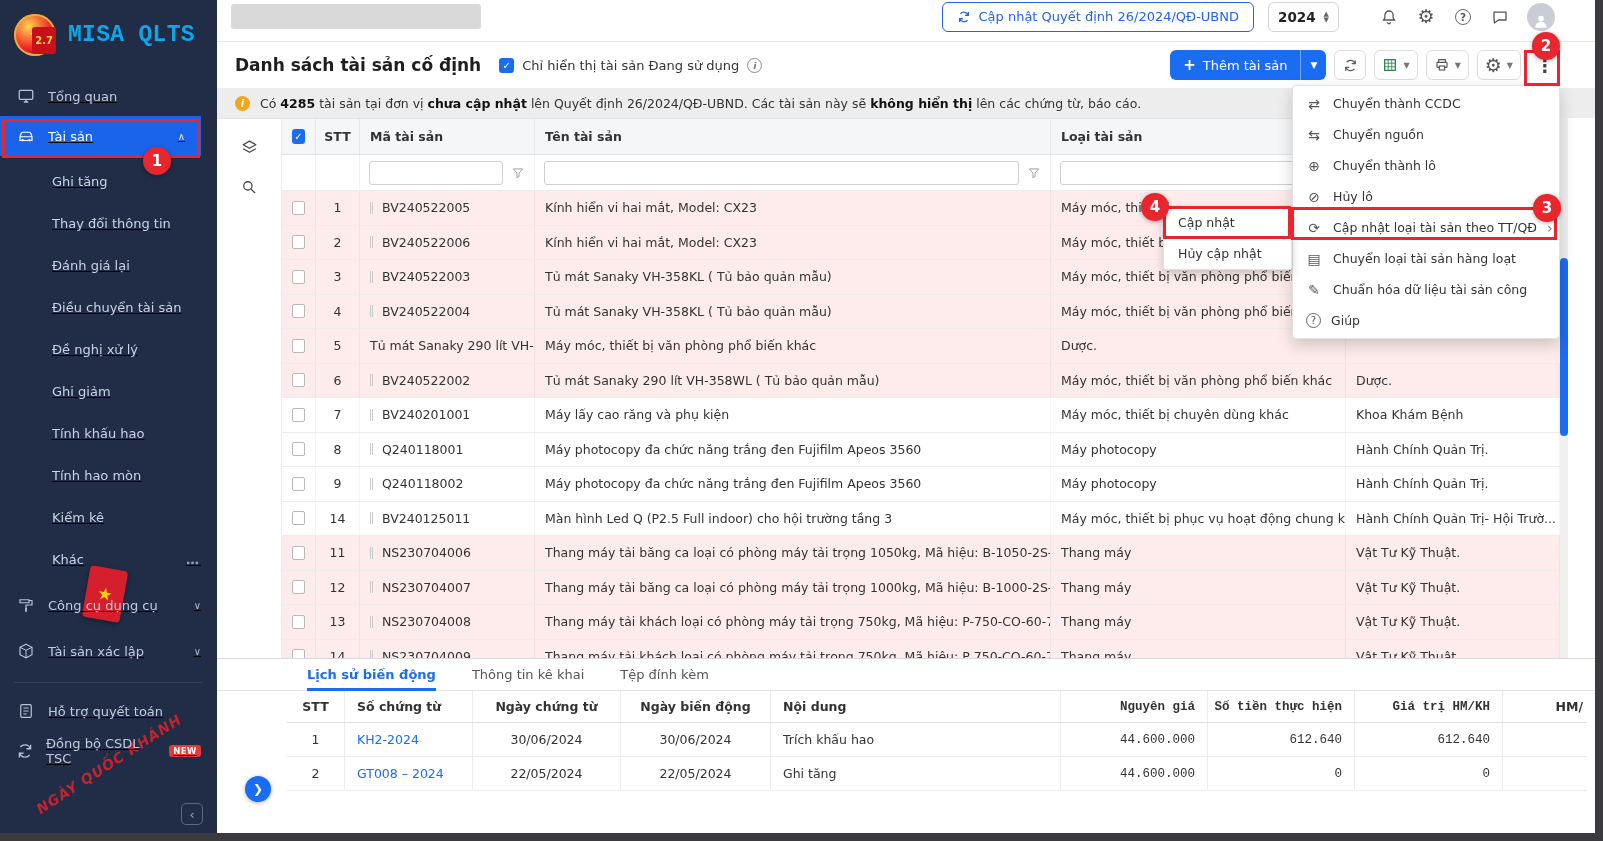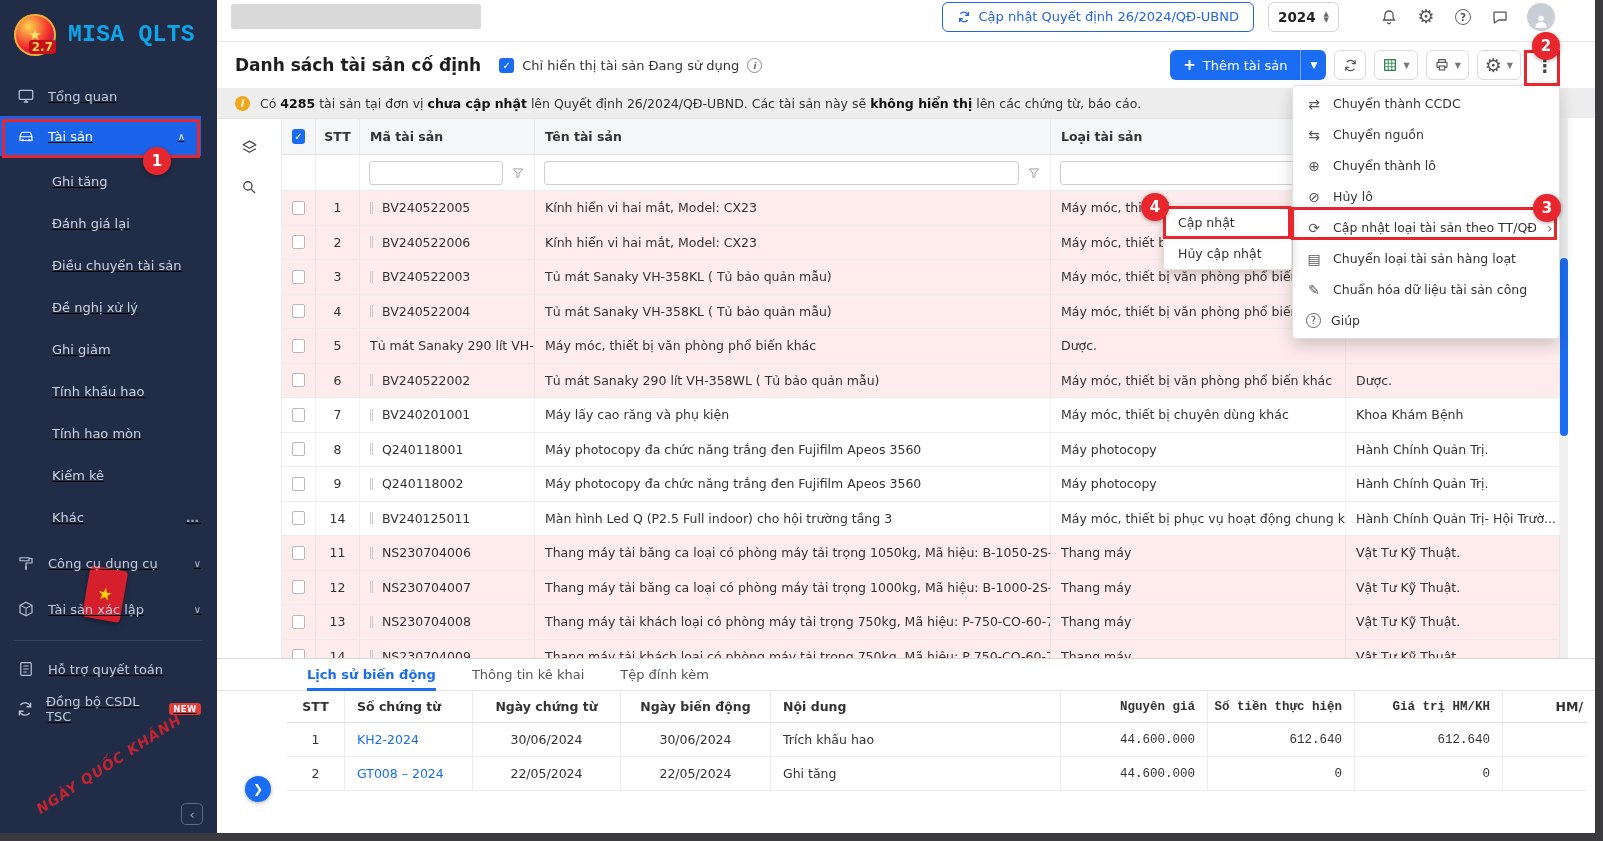--- a/index.html
+++ b/index.html
@@ -4,21 +4,21 @@
 <style>
   *{margin:0;padding:0;box-sizing:border-box;font-family:"DejaVu Sans","Liberation Sans",sans-serif;}
   html,body{width:1603px;height:841px;overflow:hidden;background:#fff;}
   #screen{position:relative;width:1603px;height:841px;overflow:hidden;background:#fff;}
 
   
   .sidebar{position:absolute;left:0;top:0;width:217px;height:841px;background:#212c47;z-index:5;overflow:hidden;}
   .logo-row{display:flex;align-items:center;gap:12px;height:70px;padding:0 14px;position:relative;z-index:2;}
   .logo{width:42px;height:42px;border-radius:50%;position:relative;background:radial-gradient(circle at 35% 30%,#ffd54d 0%,#f0222b 55%,#16338f 100%);box-shadow:0 0 0 2px #e8b23a inset;display:flex;align-items:center;justify-content:center;}
   .logo .lstar{color:#ffe26a;font-size:15px;line-height:1;}
-  .logo .lver{position:absolute;bottom:2px;right:0;background:#c8101a;color:#ffd54d;font-size:12px;font-weight:bold;padding:0 3px;border-radius:3px;text-align:center;}
+  .logo .lver{position:absolute;bottom:2px;right:0;background:#c8101a;color:#ffd54d;font-size:10px;font-weight:bold;padding:8px 3px;border-radius:3px;text-align:center;}
   .brand{color:#0ea5e9;font-size:23px;font-weight:bold;letter-spacing:.3px;font-family:Liberation Mono, monospace;}
   .nav{position:relative;z-index:2;padding-top:6px;text-decoration:underline;}
   .nav-item{display:flex;align-items:center;gap:12px;height:40px;padding:0 16px;font-size:13px;color:#c3cadb;cursor:pointer;position:relative;}
   .nav-item.active{background:#1a64ec;color:#fff;width:201px;}
   .nav-item .nico{width:20px;display:flex;align-items:center;justify-content:center;color:#b9c2d6;}
   .nav-item.active .nico{color:#fff;}
   .nchev{margin-left:auto;font-size:10px;color:inherit;opacity:.9;}
   .submenu{padding:4px 0 2px;}
   .subitem{height:42px;display:flex;align-items:center;padding-left:52px;padding-right:16px;font-size:13px;color:#ccd2e1;cursor:pointer;}
   .sub-dots{margin-left:auto;letter-spacing:2px;color:#9aa5c0;font-weight:bold;}
@@ -163,20 +163,23 @@
         </span>
         <span>Tài sản</span>
         <span class="nchev">∧</span>
       </div>
 
       <div class="submenu">
           <div class="subitem">
             <span>Ghi tăng</span>
           </div>
           <div class="subitem">
+            <span>Thay đổi thông tin</span>
+          </div>
+          <div class="subitem">
             <span>Đánh giá lại</span>
           </div>
           <div class="subitem">
             <span>Điều chuyển tài sản</span>
           </div>
           <div class="subitem">
             <span>Đề nghị xử lý</span>
           </div>
           <div class="subitem">
             <span>Ghi giảm</span>

